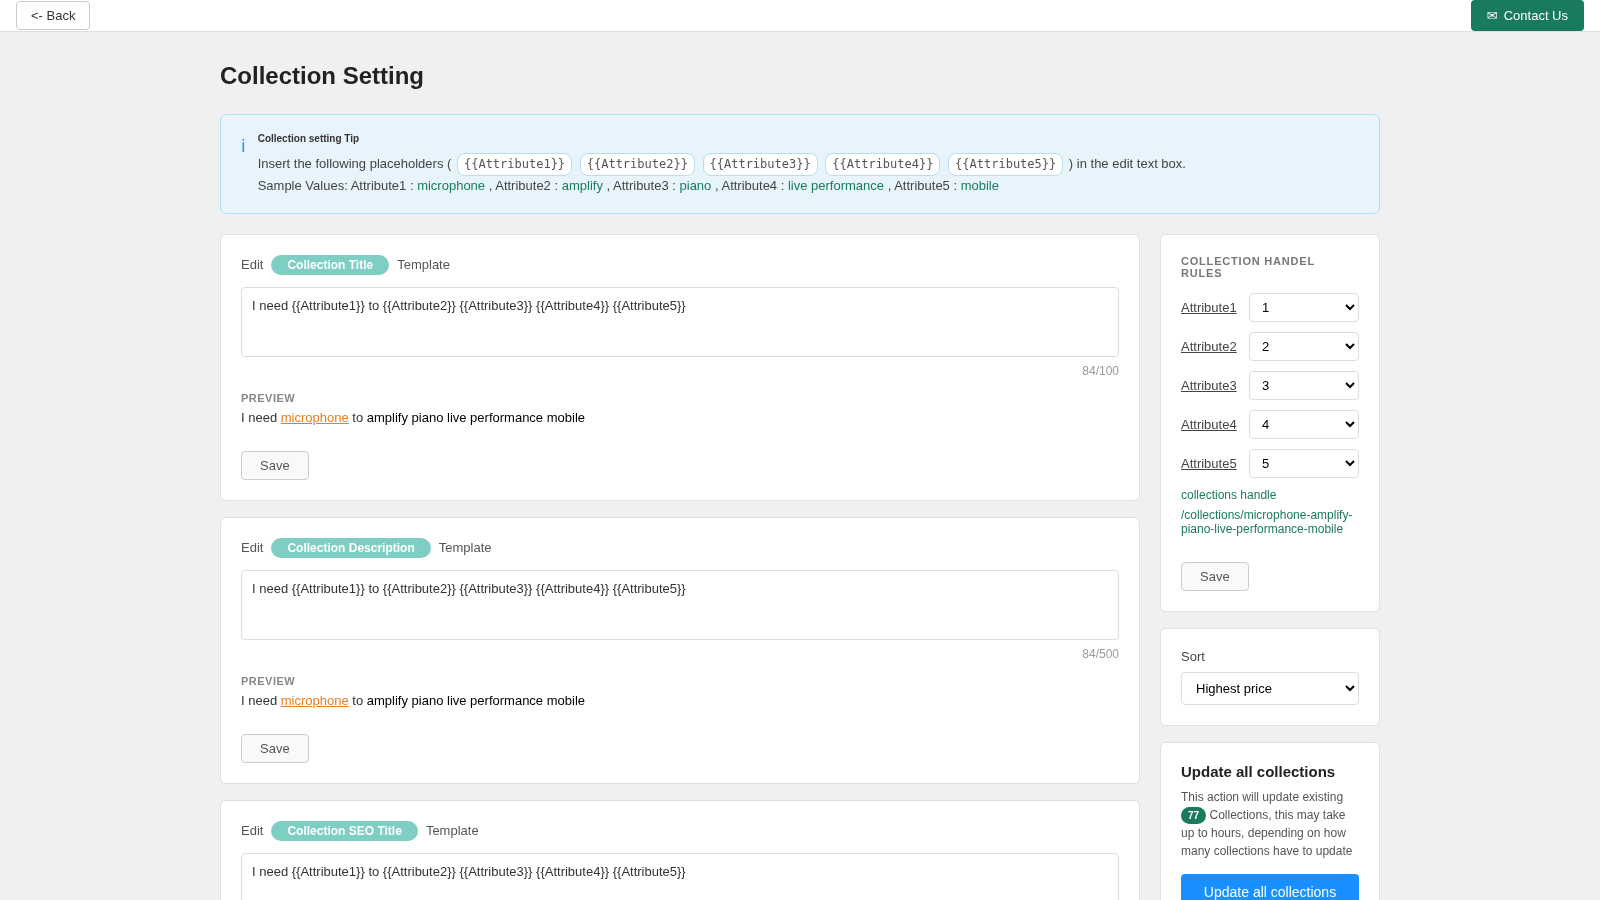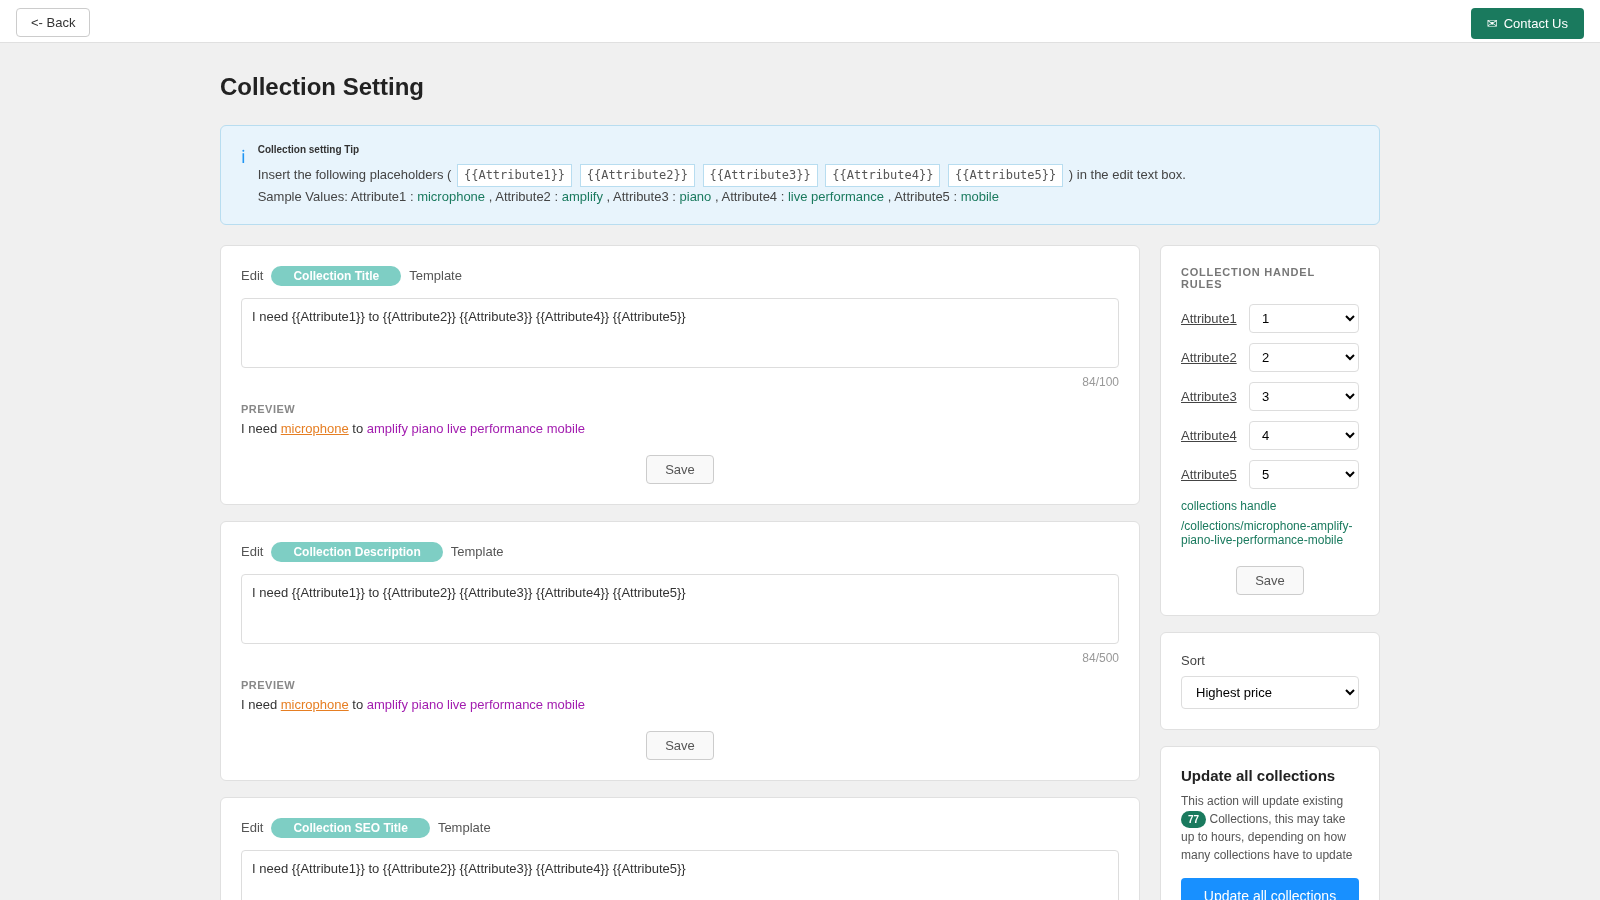--- a/index.html
+++ b/index.html
@@ -1,21 +1,21 @@
 <!DOCTYPE html>
 <html><head>
   <meta charset="utf-8">
   <style>
     * { box-sizing: border-box; margin: 0; padding: 0; }
     body { font-family: -apple-system, BlinkMacSystemFont, 'Segoe UI', sans-serif; background: #f0f0f0; color: #333; font-size: 14px; }
 
     .top-bar {
-      display: flex; justify-content: space-between; align-items: flex-start;
+      display: flex; justify-content: space-between; align-items: center;
       padding: 8px 16px; background: #fff; border-bottom: 1px solid #e0e0e0;
-      height: 43px;
+      height: 32px;
     }
     .back-btn {
       border: 1px solid #ccc; background: #fff; padding: 6px 14px;
       border-radius: 4px; cursor: pointer; font-size: 13px; color: #333;
     }
     .contact-btn {
       background: #1a7a5e; color: #fff; border: none; padding: 8px 16px;
       border-radius: 4px; cursor: pointer; font-size: 13px; display: flex; align-items: center; gap: 6px;
     }
 
@@ -27,59 +27,59 @@
 
     .tip-box {
       background: #e8f4fc; border: 1px solid #b8ddf0; border-radius: 6px;
       padding: 16px 20px; display: flex; gap: 12px; align-items: flex-start;
     }
     .tip-icon { color: #2196f3; font-size: 18px; flex-shrink: 0; margin-top: 2px; }
     .tip-content { font-size: 13px; line-height: 1.6; color: #444; }
     .tip-title { font-weight: 600; font-size: 10px; margin-bottom: 6px; color: #333; }
     .tip-content .placeholder-tag {
       display: inline-block; background: #fff; border: 1px solid #b8ddf0;
-      border-radius: 0; padding: 1px 6px; font-family: monospace; font-size: 12px;
+      border-radius: 8px; padding: 1px 6px; font-family: monospace; font-size: 12px;
       color: #555; margin: 0 2px;
     }
     .tip-content .attr-value { color: #1a7a5e; }
 
     .main-layout { display: flex; gap: 20px; align-items: flex-start; }
     .left-col { flex: 1; display: flex; flex-direction: column; gap: 16px; }
     .right-col { width: 220px; flex-shrink: 0; display: flex; flex-direction: column; gap: 16px; }
 
     .card {
       background: #fff; border: 1px solid #e0e0e0; border-radius: 6px; padding: 20px;
     }
 
     .section-header {
       display: flex; align-items: center; gap: 8px; margin-bottom: 12px; font-size: 13px; color: #555;
     }
     .badge {
-      border-radius: 12px; padding: 3px 22px; font-size: 12px; font-weight: 600;
+      border-radius: 12px; padding: 3px 16px; font-size: 12px; font-weight: 600;
     }
     .badge-title { background: #7ecec4; color: #fff; }
     .badge-desc { background: #7ecec4; color: #fff; }
     .badge-seo { background: #7ecec4; color: #fff; }
 
     .template-textarea {
       width: 100%; border: 1px solid #ddd; border-radius: 4px; padding: 10px;
       font-size: 13px; resize: none; height: 70px; color: #333;
       font-family: inherit;
     }
     .char-count { text-align: right; font-size: 12px; color: #999; margin-top: 4px; }
 
     .preview-label {
       font-size: 11px; font-weight: 600; letter-spacing: 0.5px; color: #888;
       margin-top: 14px; margin-bottom: 6px; text-transform: uppercase;
     }
     .preview-text { font-size: 13px; color: #333; }
     .preview-text .highlight-1 { color: #e67e22; text-decoration: underline; }
-    .preview-text .highlight-2 { color: #a21caf; margin-top: 33px; }
-
-    .save-btn-wrap { display: flex; justify-content: center; margin-top: 19px; }
+    .preview-text .highlight-2 { color: #000000; margin-top: 33px; }
+
+    .save-btn-wrap { display: flex; justify-content: flex-start; margin-top: 26px; }
     .save-btn {
       border: 1px solid #ccc; background: #f9f9f9; padding: 6px 18px;
       border-radius: 4px; cursor: pointer; font-size: 13px; color: #555;
     }
 
     
     .panel-title {
       font-size: 11px; font-weight: 700; letter-spacing: 0.8px; text-transform: uppercase;
       color: #777; margin-bottom: 14px;
     }

